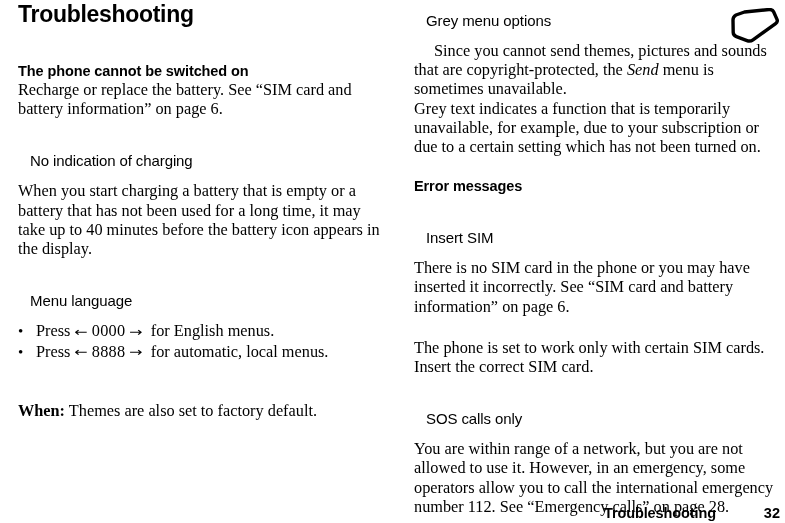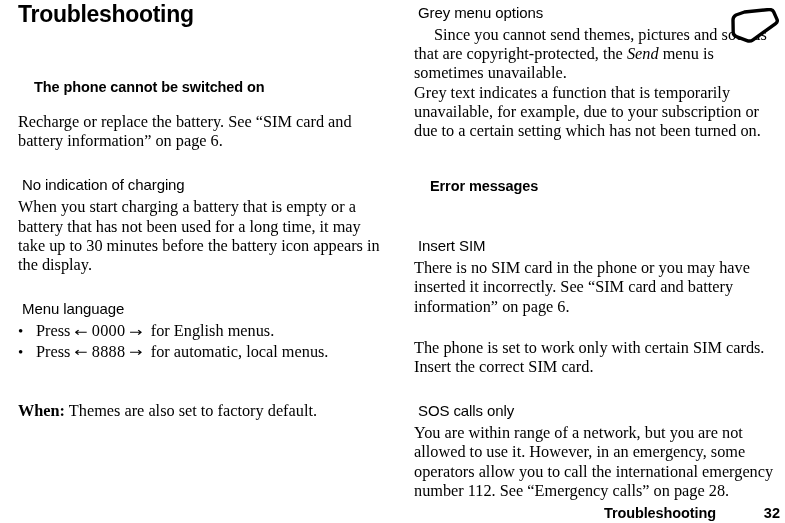--- a/index.html
+++ b/index.html
@@ -42,29 +42,29 @@
     padding-top: 1px;
   }
 
   
   .h-bold {
     font-family: "Liberation Sans", "DejaVu Sans", sans-serif;
     font-weight: bold;
     font-size: 14.5px;
     line-height: 17px;
     letter-spacing: -0.1px;
-    margin: 16px;
+    margin: 0;
   }
   .h-regular {
     font-family: "Liberation Sans", "DejaVu Sans", sans-serif;
     font-weight: normal;
     font-size: 15px;
     line-height: 17px;
     letter-spacing: -0.1px;
-    margin: 4px;
+    margin: 12px;
   }
 
   
   .body-text {
     font-family: "Liberation Serif", "DejaVu Serif", serif;
     font-size: 16.3px;
     line-height: 19.2px;
     margin: 0;
     text-align: left;
   }
@@ -155,21 +155,21 @@
 
 
     <div class="gap-xl"></div>
 
     <h2 class="h-bold">The phone cannot be switched on</h2>
     <p class="body-text">Recharge or replace the battery. See “SIM card and battery information” on page 6.</p>
 
     <div class="gap-xl"></div>
 
     <h2 class="h-regular">No indication of charging</h2>
-    <p class="body-text">When you start charging a battery that is empty or a battery that has not been used for a long time, it may take up to 30 minutes before the battery icon appears in the display.</p>
+    <p class="body-text">When you start charging a battery that is empty or a battery that has not been used for a long time, it may take up to 40 minutes before the battery icon appears in the display.</p>
 
     <div class="gap-xl"></div>
 
     <h2 class="h-regular">Menu language</h2>
 
     <ul class="bullet-list">
       <li class="bullet-item">
         <span class="bullet-dot">•</span><span>Press</span>&nbsp;<span class="arrow">←</span>&nbsp;<span class="num">0000</span>&nbsp;<span class="arrow">→</span>&nbsp;&nbsp;<span>for English menus.</span>
       </li>
       <li class="bullet-item">

